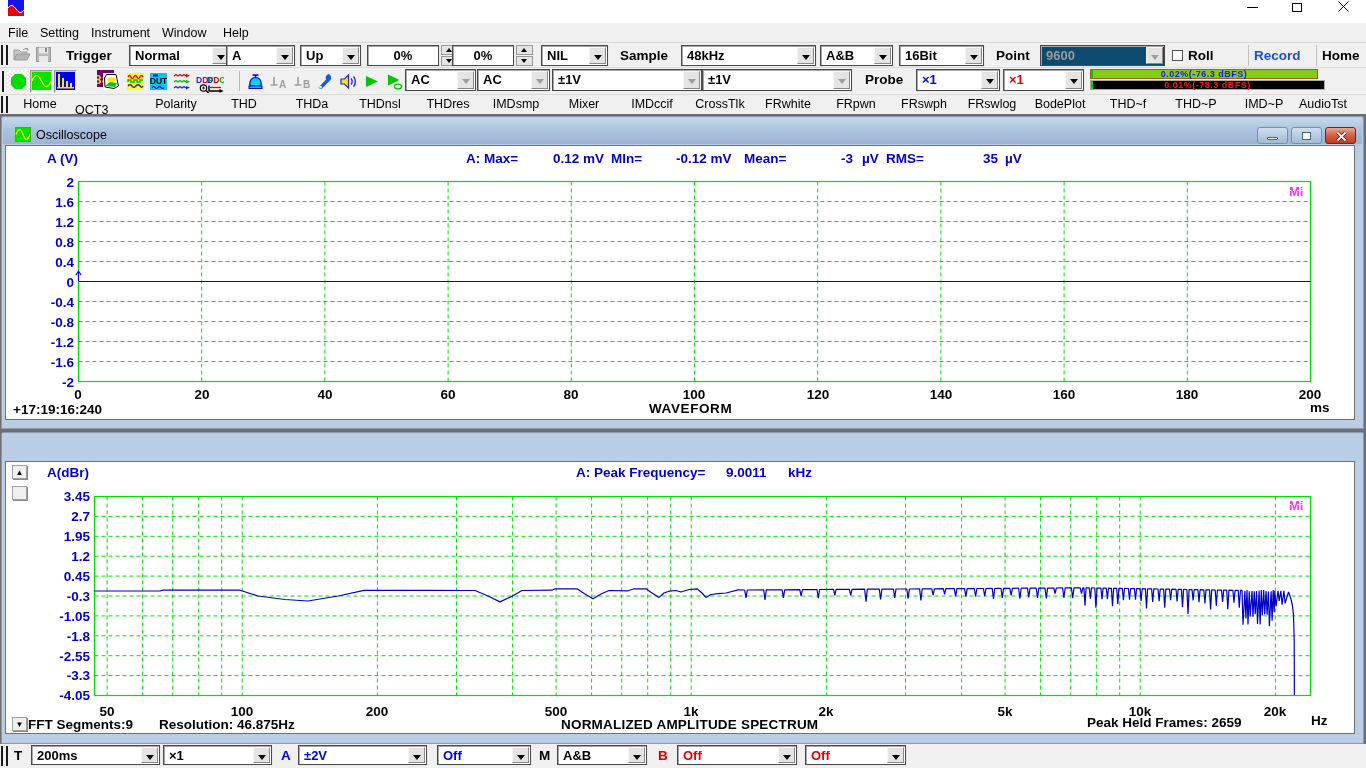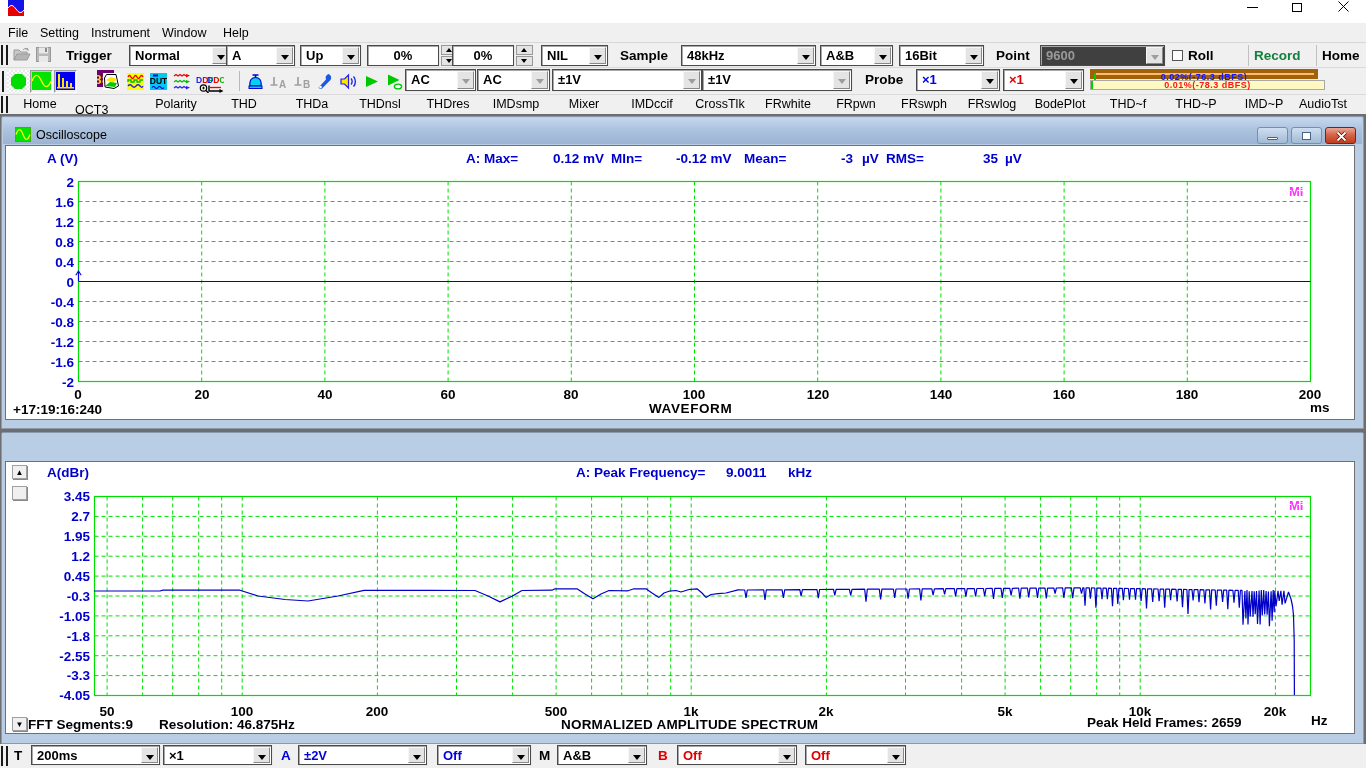--- a/index.html
+++ b/index.html
@@ -84,28 +84,28 @@
     </div>
 <div class="combo" style="left:820px;top:2px;width:73px;height:21px">
       <div class="t" style="white-space:nowrap">A&amp;B</div>
       <div class="cbtn"></div>
     </div>
 <div class="combo" style="left:899px;top:2px;width:85px;height:21px">
       <div class="t" style="white-space:nowrap">16Bit</div>
       <div class="cbtn"></div>
     </div>
 <div class="lbl" style="left:996px;top:5px">Point</div>
-<div class="combo" style="left:1040px;top:2px;width:125px;height:21px;background:#404040">
+<div class="combo" style="left:1040px;top:2px;width:125px;height:21px;background:#0c4a6e">
       <div class="t" style="white-space:nowrap;color:#9a9a9a">9600</div>
       <div class="cbtn dis"></div>
     </div>
 <div class="abs" style="left:1172px;top:7px;width:11px;height:11px;background:#fff;border:1px solid #555"></div>
 <div class="lbl" style="left:1188px;top:5px">Roll</div>
 <div class="abs" style="left:1248px;top:2px;width:1px;height:21px;background:#c0c0c0"></div>
-<div class="lbl" style="left:1254px;top:5px;color:#15803d">Record</div>
+<div class="lbl" style="left:1254px;top:5px;color:#1d4ed8">Record</div>
 <div class="abs" style="left:1316px;top:2px;width:1px;height:21px;background:#c0c0c0"></div>
 <div class="lbl" style="left:1322px;top:5px">Home</div>
 </div>
 <div class="abs" style="left:0;top:68px;width:1366px;height:27px;background:#f0f0f0;border-bottom:1px solid #dadada">
 <div class="grip" style="left:2px;top:3px;height:21px"></div>
 <div class="abs" style="left:7.0px;top:1.5px;width:23px;height:23px;display:flex;align-items:center;justify-content:center;background:repeating-conic-gradient(#ffffff 0% 25%, #e9e9e9 0% 50%) 0 0/4px 4px;">
       <svg width="17" height="17">
         <path d="M5 1 L12 1 L16 5 L16 12 L12 16 L5 16 L1 12 L1 5 Z" fill="#00dc00"></path>
       </svg>
     </div>
@@ -242,25 +242,25 @@
     </div>
 <div class="lbl" style="left:865px;top:4px">Probe</div>
 <div class="combo" style="left:916px;top:1px;width:84px;height:22px">
       <div class="t" style="white-space:nowrap;color:#0000e0">×1</div>
       <div class="cbtn"></div>
     </div>
 <div class="combo" style="left:1003px;top:1px;width:81px;height:22px">
       <div class="t" style="white-space:nowrap;color:#e00000">×1</div>
       <div class="cbtn"></div>
     </div>
-<div class="abs" style="left:1090px;top:1px;width:228px;height:10px;background:#fdba74;border:4px solid #a16207">
+<div class="abs" style="left:1090px;top:1px;width:228px;height:10px;background:#84cc16;border:1px solid #a16207">
       <div class="abs" style="left:0;top:0;width:2px;height:8px;background:#00d000"></div>
       <div class="abs b" style="left:0;width:100%;top:-1px;text-align:center;font-size:9px;color:#1414ff;letter-spacing:0.5px">0.02%(-76.3 dBFS)</div>
     </div>
-<div class="abs" style="left:1090px;top:12px;width:235px;height:10px;background:#fef9c3;border:1px solid #a8a8a8">
+<div class="abs" style="left:1090px;top:12px;width:235px;height:10px;background:#000000;border:1px solid #a8a8a8">
       <div class="abs" style="left:0;top:0;width:2px;height:8px;background:#00d000"></div>
       <div class="abs b" style="left:0;width:100%;top:-1px;text-align:center;font-size:9px;color:#ff1414;letter-spacing:0.5px">0.01%(-78.3 dBFS)</div>
     </div>
 </div>
 <div class="abs" style="left:0;top:95px;width:1366px;height:19px;background:#f0f0f0">
 <div class="grip" style="left:1px;top:1px;height:17px"></div>
 <div class="tt" style="left:7px;top:2px;width:66px;text-align:center;font-size:12.5px">Home</div>
 <div class="tt" style="left:75px;top:8px;width:66px;font-size:12.5px">OCT3</div>
 <div class="tt" style="left:143px;top:2px;width:66px;text-align:center;font-size:12.5px">Polarity</div>
 <div class="tt" style="left:211px;top:2px;width:66px;text-align:center;font-size:12.5px">THD</div>

